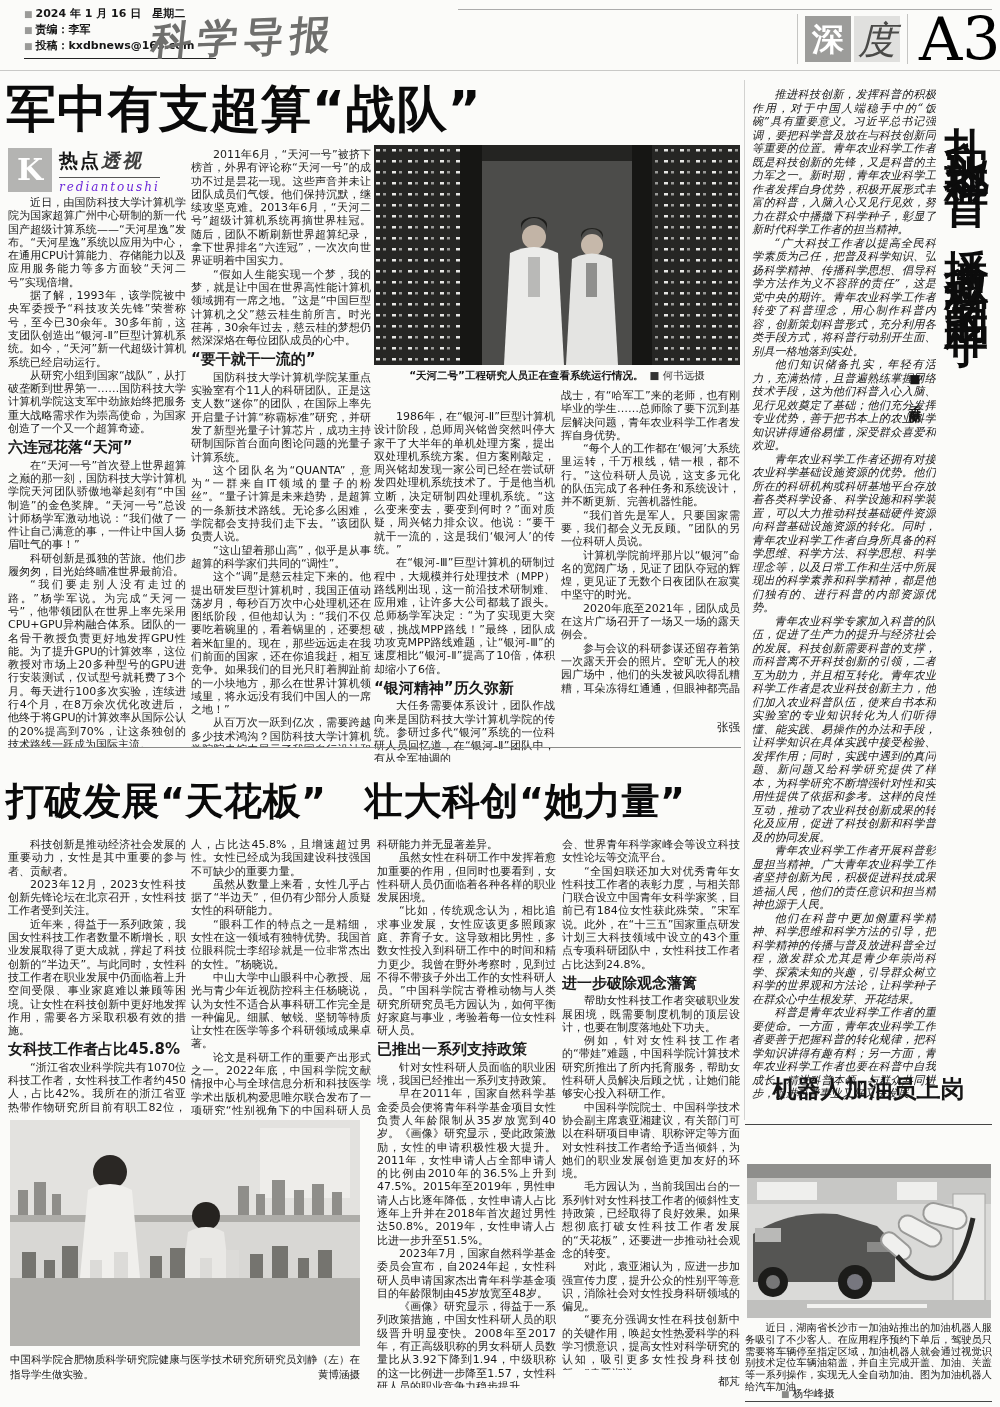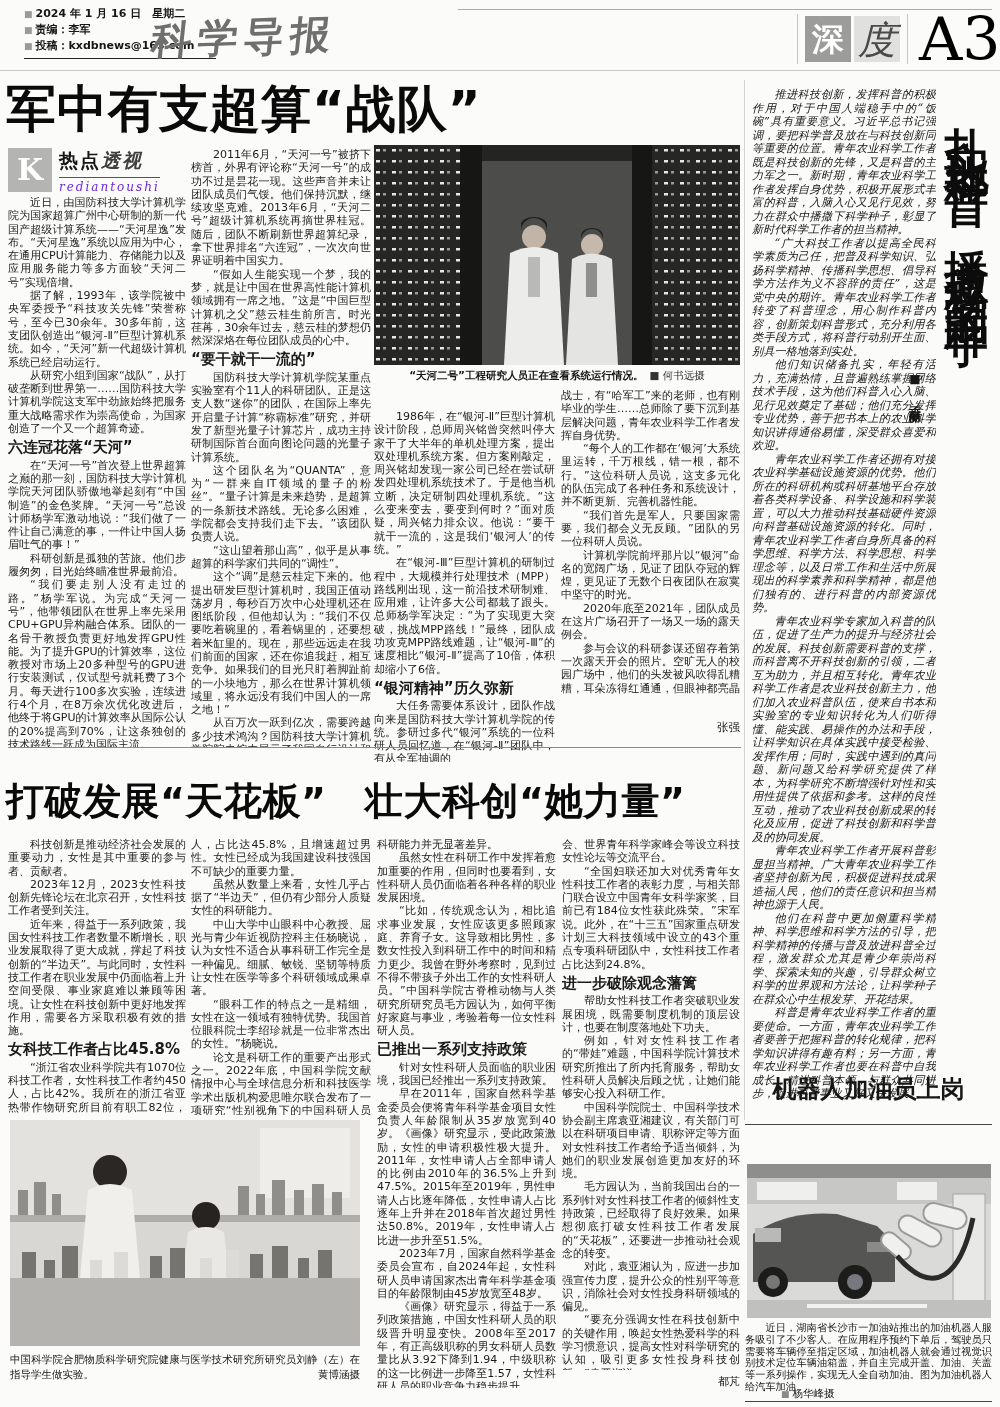--- a/index.html
+++ b/index.html
@@ -205,22 +205,22 @@
 <div class="abs col bodytext" id="a2c1">
     <p class="para">科技创新是推动经济社会发展的重要动力，女性是其中重要的参与者、贡献者。</p>
     <p class="para">2023年12月，2023女性科技创新先锋论坛在北京召开，女性科技工作者受到关注。</p>
     <p class="para">近年来，得益于一系列政策，我国女性科技工作者数量不断增长，职业发展取得了更大成就，撑起了科技创新的“半边天”。与此同时，女性科技工作者在职业发展中仍面临着上升空间受限、事业家庭难以兼顾等困境。让女性在科技创新中更好地发挥作用，需要各方采取积极有效的措施。</p>
     <h4 class="subhead">女科技工作者占比45.8%</h4>
     <p class="para">“浙江省农业科学院共有1070位科技工作者，女性科技工作者约450人，占比42%。我所在的浙江省亚热带作物研究所目前有职工82位，女性科技工作者36位，占比约44%。”浙江省亚热带作物研究所所长、研究员陈秋夏说，近年来她所在单位女性科技工作者数量逐渐增多，她对此感到十分欣喜。</p>
   </div>
 <div class="abs col bodytext" id="a2c2">
     <p class="para cont">人，占比达45.8%，且增速超过男性。女性已经成为我国建设科技强国不可缺少的重要力量。</p>
     <p class="para">虽然从数量上来看，女性几乎占据了“半边天”，但仍有少部分人质疑女性的科研能力。</p>
+    <p class="para">“眼科工作的特点之一是精细，女性在这一领域有独特优势。我国首位眼科院士李绍珍就是一位非常杰出的女性。”杨晓说。</p>
     <p class="para">中山大学中山眼科中心教授、屈光与青少年近视防控科主任杨晓说，认为女性不适合从事科研工作完全是一种偏见。细腻、敏锐、坚韧等特质让女性在医学等多个科研领域成果卓著。</p>
-    <p class="para">“眼科工作的特点之一是精细，女性在这一领域有独特优势。我国首位眼科院士李绍珍就是一位非常杰出的女性。”杨晓说。</p>
     <p class="para">论文是科研工作的重要产出形式之一。2022年底，中国科学院文献情报中心与全球信息分析和科技医学学术出版机构爱思唯尔联合发布了一项研究“性别视角下的中国科研人员画像”（以下简称《画像》）。通过分析男女科研人员的学术论文，《画像》提出，在2015年至2019年，男性的学术影响力分值为1.22，女性为1.13。《画像》认为，这在一定程度上表明，男性与女性的</p>
   </div>
 <div class="abs col bodytext" id="a2c3">
     <p class="para cont">科研能力并无显著差异。</p>
     <p class="para">虽然女性在科研工作中发挥着愈加重要的作用，但同时也要看到，女性科研人员仍面临着各种各样的职业发展困境。</p>
     <p class="para">“比如，传统观念认为，相比追求事业发展，女性应该更多照顾家庭、养育子女。这导致相比男性，多数女性投入到科研工作中的时间和精力更少。我曾在野外考察时，见到过不得不带孩子外出工作的女性科研人员。”中国科学院古脊椎动物与人类研究所研究员毛方园认为，如何平衡好家庭与事业，考验着每一位女性科研人员。</p>
     <h4 class="subhead">已推出一系列支持政策</h4>
     <p class="para">针对女性科研人员面临的职业困境，我国已经推出一系列支持政策。</p>
     <p class="para">早在2011年，国家自然科学基金委员会便将青年科学基金项目女性负责人年龄限制从35岁放宽到40岁。《画像》研究显示，受此政策激励，女性的申请积极性极大提升。2011年，女性申请人占全部申请人的比例由2010年的36.5%上升到47.5%。2015年至2019年，男性申请人占比逐年降低，女性申请人占比逐年上升并在2018年首次超过男性达50.8%。2019年，女性申请人占比进一步升至51.5%。</p>
     <p class="para">2023年7月，国家自然科学基金委员会宣布，自2024年起，女性科研人员申请国家杰出青年科学基金项目的年龄限制由45岁放宽至48岁。</p>

